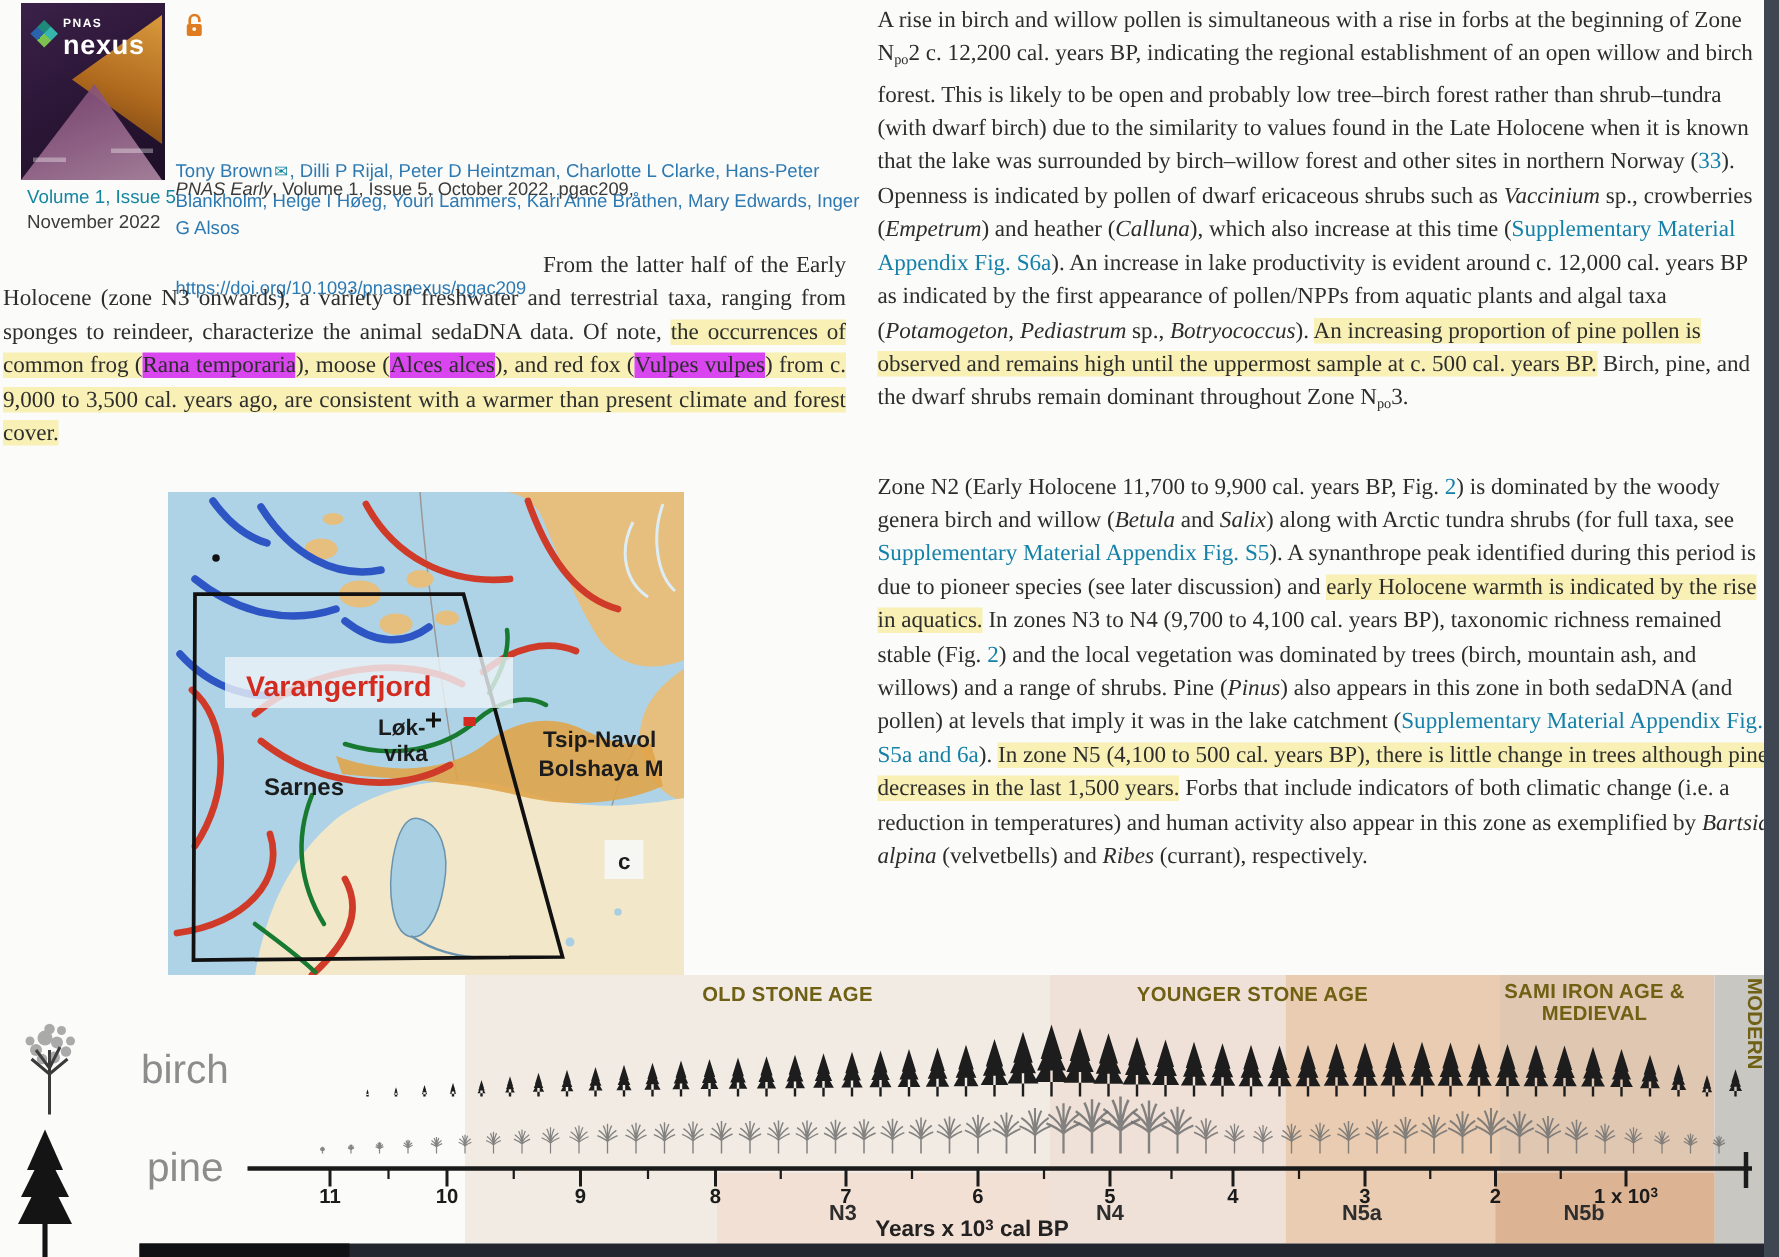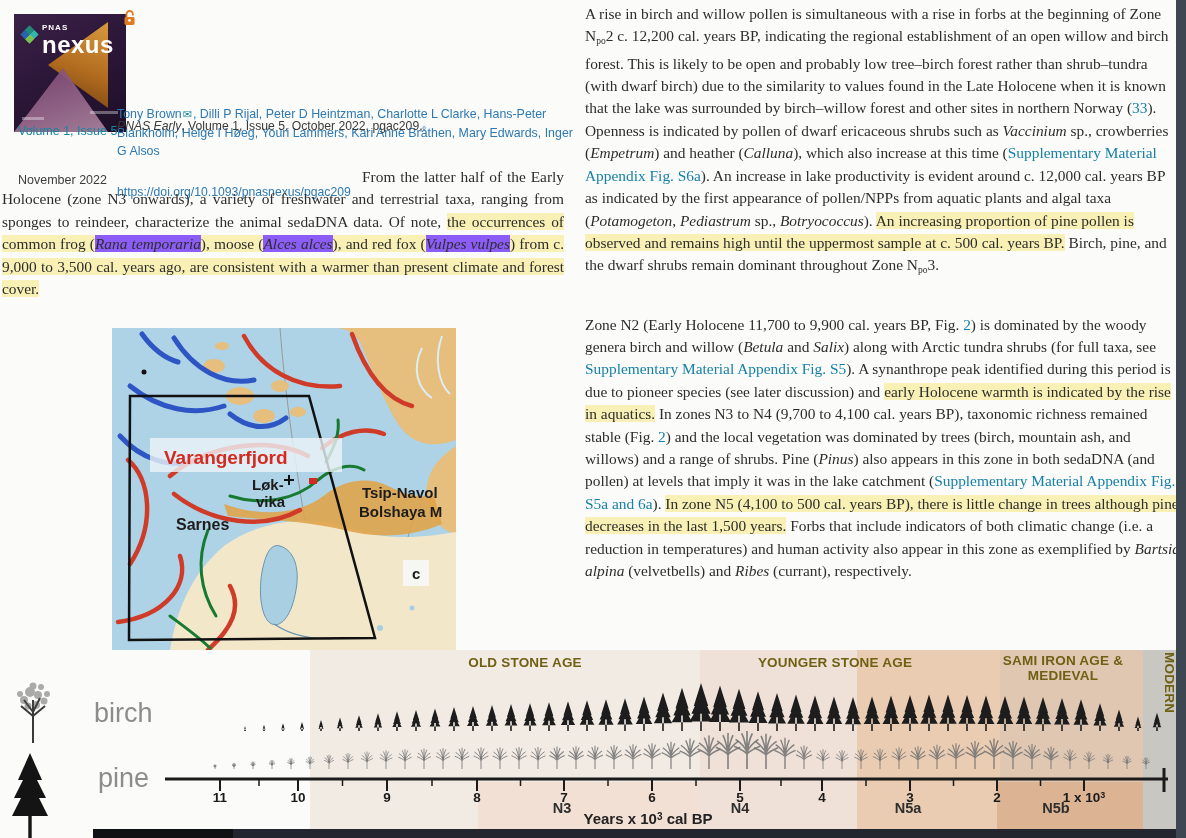--- a/index.html
+++ b/index.html
@@ -1,50 +1,50 @@
 <!DOCTYPE html>
 <html><head>
 <meta charset="utf-8">
 <style>
   html,body{margin:0;padding:0;background:#e8e8e8;}
   .page{position:relative;width:1186px;height:838px;background:#fbfbfa;overflow:hidden;
         font-family:"Liberation Sans",sans-serif;}
   .abs{position:absolute;}
   
-  .cover{left:14px;top:14px;width:112px;height:118px;background:linear-gradient(150deg,#3a2148 0%,#2a1535 55%,#1d0f26 100%);overflow:hidden;}
+  .cover{left:14px;top:2px;width:96px;height:118px;background:linear-gradient(150deg,#3a2148 0%,#2a1535 55%,#1d0f26 100%);overflow:hidden;}
   .cover-tri-orange{position:absolute;left:34px;top:8px;width:60px;height:86px;
      background:linear-gradient(200deg,#d99a3c 0%,#b06a1e 55%,#6e3e10 100%);
      clip-path:polygon(100% 0%,100% 100%,0% 50%);}
   .cover-tri-purple{position:absolute;left:0;top:54px;width:94px;height:64px;
      background:linear-gradient(160deg,#7c4472 0%,#9a6b8e 60%,#b08aa4 100%);
      clip-path:polygon(0% 100%,100% 100%,52% 0%);opacity:.9;}
   .cover-logo{position:absolute;left:9px;top:14px;width:13px;height:13px;transform:rotate(45deg);
      background:conic-gradient(#35b5ab 0 25%,#7cc24f 0 50%,#2a63aa 0 75%,#1f8a7a 0);}
   .cover-brand{position:absolute;left:28px;top:10px;color:#fff;line-height:1;}
   .cover-brand .pnas{font-size:8px;font-weight:bold;letter-spacing:1px;}
-  .cover-brand .nexus{font-size:24px;font-weight:600;letter-spacing:.5px;margin-top:1px;}
+  .cover-brand .nexus{font-size:18px;font-weight:600;letter-spacing:.5px;margin-top:1px;}
   .cover-mark{position:absolute;height:3px;background:rgba(255,255,255,.35);}
   .vol-link{left:18px;top:124px;font-size:12.5px;color:#1486a0;cursor:pointer;text-align:right;}
-  .vol-date{left:18px;top:141px;font-size:12.5px;color:#3c3c3c;margin-top:32px;}
+  .vol-date{left:18px;top:141px;font-size:12.5px;color:#3c3c3c;}
   .title{left:117px;top:4px;width:468px;margin:0;font:bold 20.5px/26px "Liberation Serif",serif;
          color:#1e1e1e;letter-spacing:-0.2px;}
   .oa-icon{display:inline-block;vertical-align:-2px;margin-left:6px;}
   .authors{left:117px;top:57px;width:466px;font-size:12.4px;line-height:18.5px;color:#2d79b2;margin-top:48px;}
   .authors .mail{color:#1486a0;font-size:11px;padding:0 1px;}
   .citation{left:117px;top:119px;font-size:12.2px;color:#3a3a3a;}
   .citation .it{font-style:italic;}
   .doi{left:117px;top:137px;font-size:12.2px;color:#2d79b2;text-decoration:none;cursor:pointer;margin-top:48px;}
   
   .para{font:15.4px/22.4px "Liberation Serif",serif;color:#2d2d2d;}
   .left-para{left:2px;top:166px;width:562px;text-indent:360px;text-align:justify;}
   .rightcol{left:585px;top:3px;width:595px;}
   .para2{margin-top:32px;}
   .seg-l{color:#1580a8;cursor:pointer;}
   .seg-h{background:#f8f0b4;}
-  .seg-hi{background:#8b5cf6;font-style:italic;}
+  .seg-hi{background:#d946ef;}
   .seg-i{font-style:italic;}
   .seg-sub{font-size:0.62em;vertical-align:-0.3em;}
   
   .map{left:112px;top:328px;width:344px;height:322px;}
   .figure{left:0;top:648px;width:1186px;height:190px;}
   .bottombar{left:93px;top:829px;width:1093px;height:9px;background:#23262e;}
   .bottombar-dk{left:93px;top:829px;width:140px;height:9px;background:#101114;}
   .rightstrip{left:1176px;top:0;width:10px;height:838px;background:#3e4652;}
 </style>
 </head>

